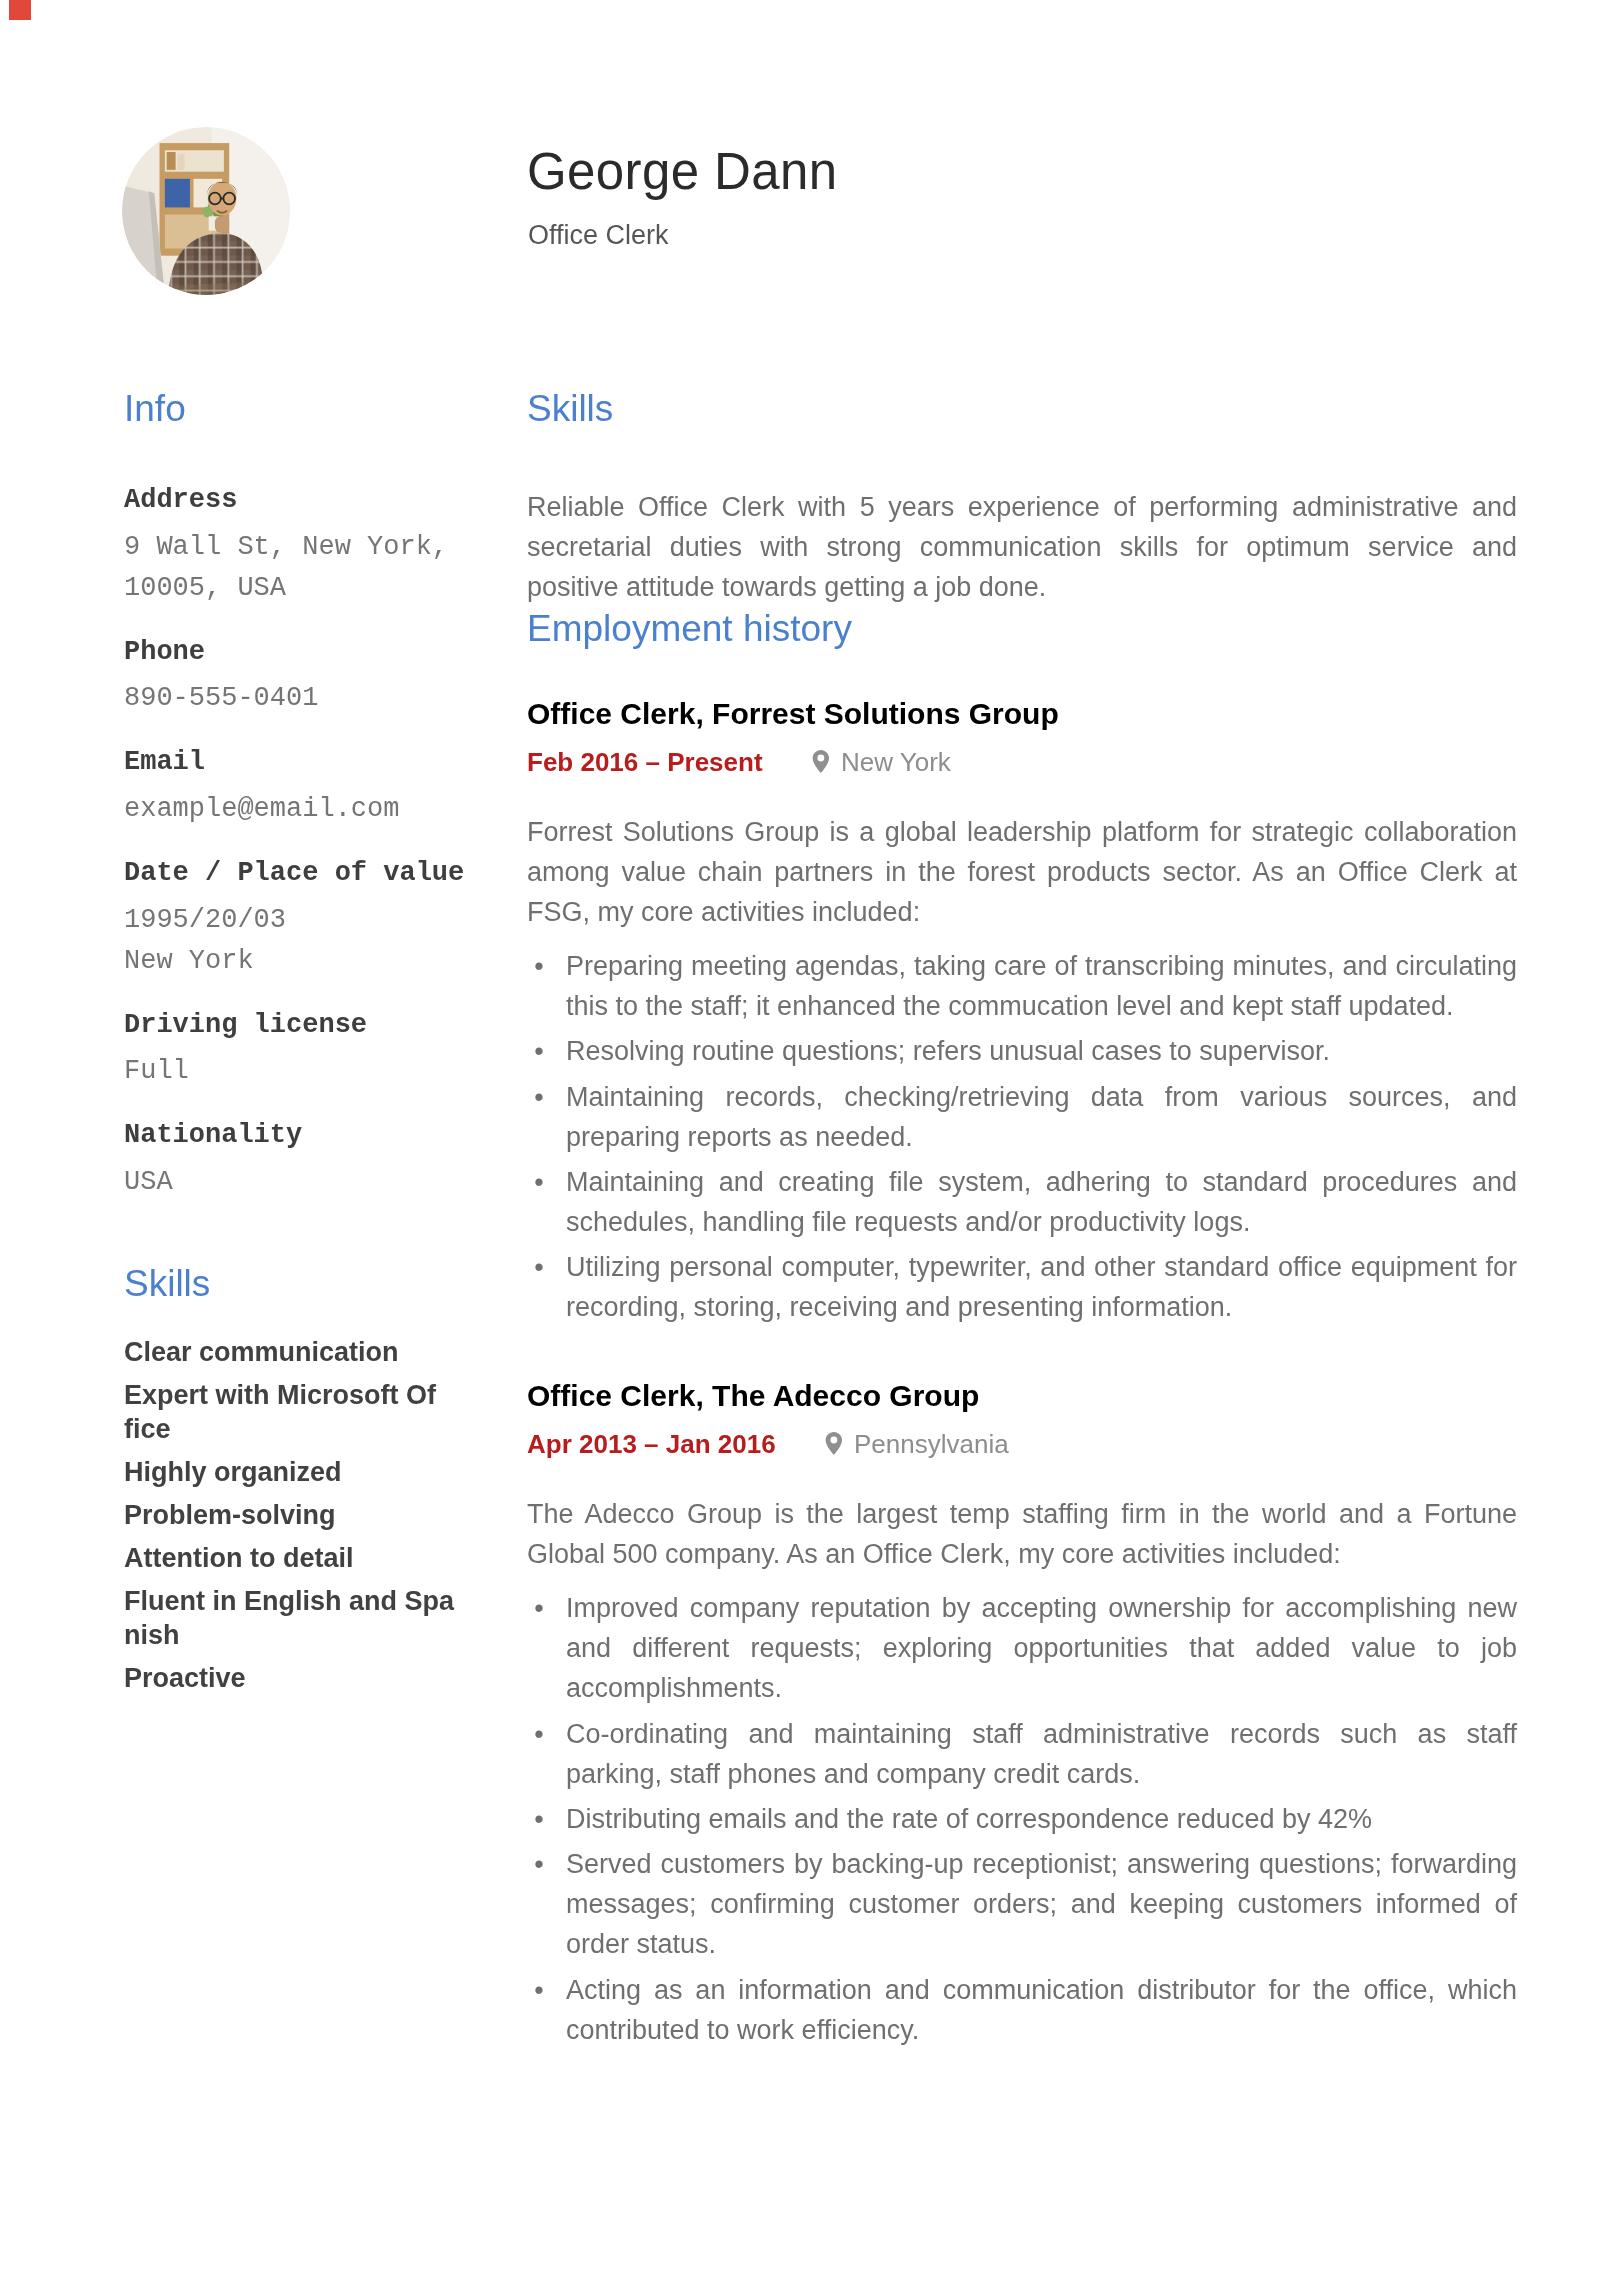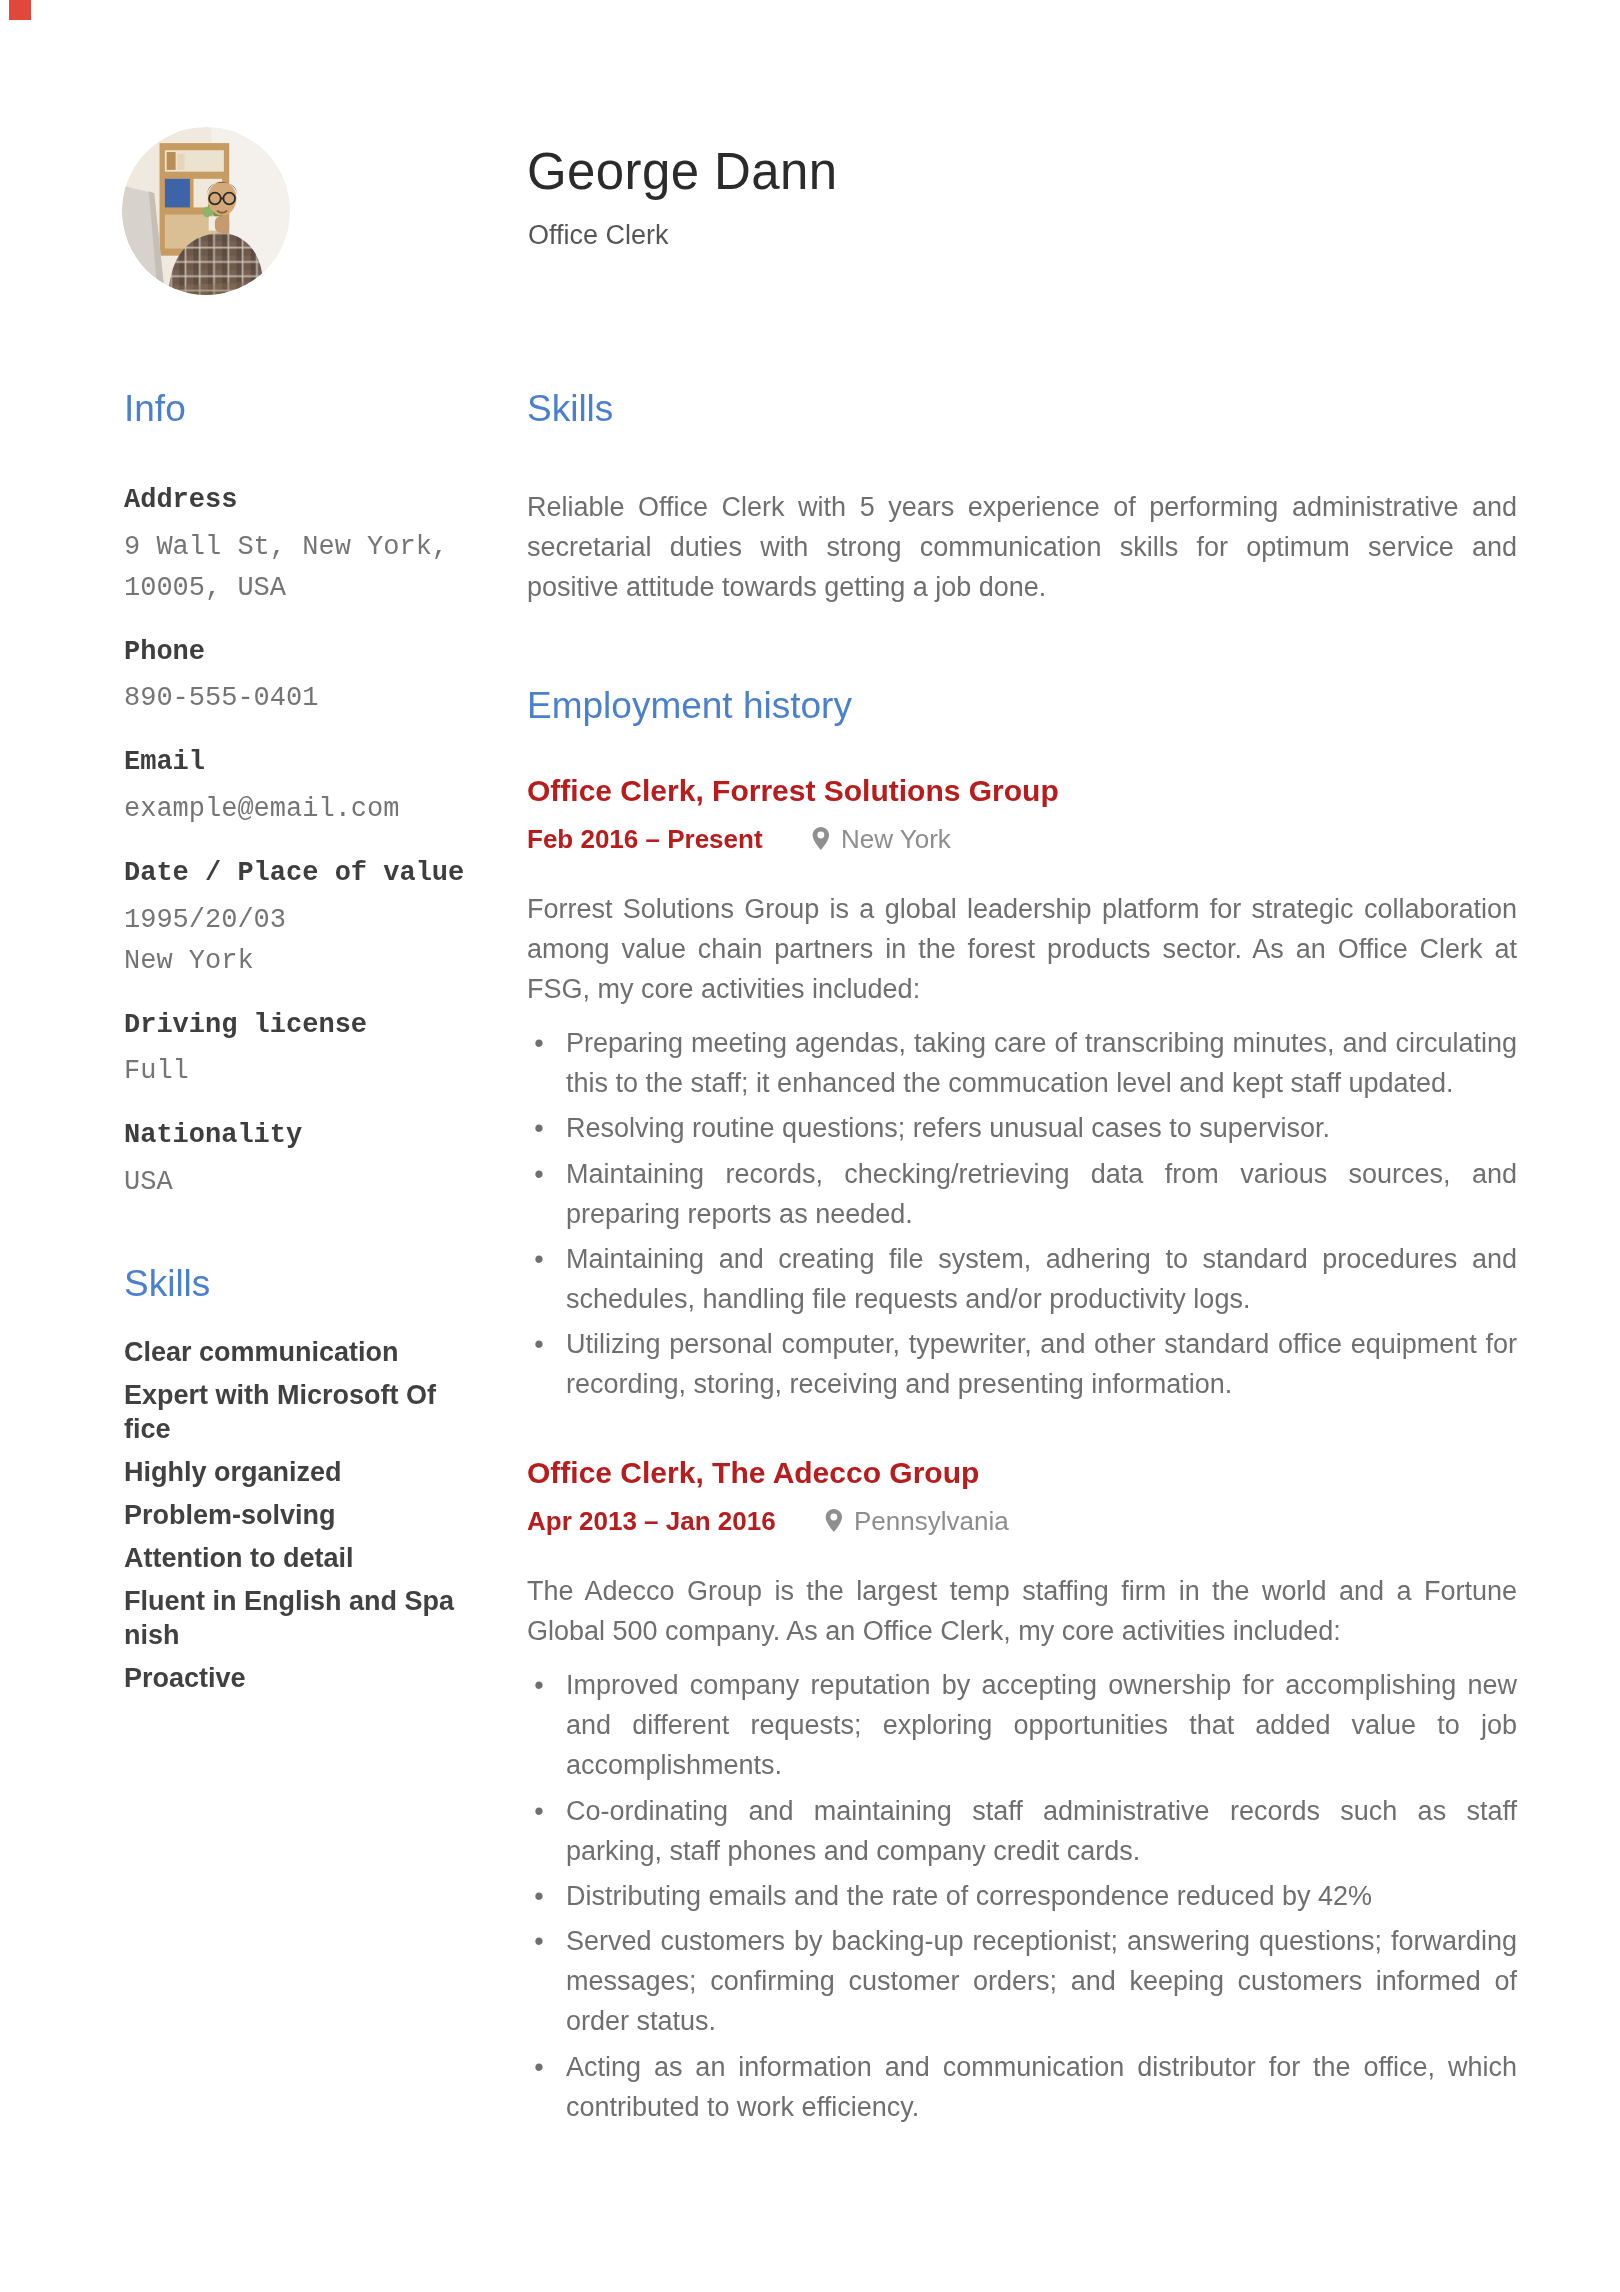--- a/index.html
+++ b/index.html
@@ -26,24 +26,24 @@
   .info-field:first-child { margin-top:54px; }
   .info-field-label { font-size:27px; font-weight:600; color:#3e3e3e; line-height:32px; margin-bottom:10.7px; }
   .value-line { font-size:27px; color:#757575; line-height:41px; }
   .skills-heading { margin-top:59px; }
   .skills-list { list-style:none; margin:30px 0 0; padding:0; }
   .skill-item { font-size:27px; font-weight:600; color:#414141; line-height:34px; margin-bottom:9px; white-space:pre-line; }
 
   
   .main { position:absolute; left:527px; top:387px; width:990px; }
   .profile-text { margin:57px 0 0; font-size:27px; line-height:40px; color:#6f6f6f; text-align:justify; }
-  .employment-heading { margin-top:77px; }
+  .employment-heading { }
   .job { margin-top:45px; }
   .job + .job { margin-top:50px; }
-  .job-title { font-size:30px; font-weight:600; color:#b91c1c; line-height:38px; }
+  .job-title { font-size:30px; font-weight:600; color:#000000; line-height:38px; }
   .job-meta { margin-top:12.5px; display:flex; align-items:center; font-size:26px; line-height:32px; }
   .job-dates { font-weight:600; color:#b91c1c; }
   .pin-icon { margin-left:48px; margin-right:10.7px; flex:0 0 auto; display:block; }
   .job-location { color:#8d8d8d; }
   .job-summary { margin:34px 0 0; font-size:27px; line-height:40px; color:#6f6f6f; text-align:justify; }
   .job-bullets { list-style:none; margin:14.3px 0 0; padding:0; }
   .job-bullets li {
     position:relative; padding-left:39px; margin-bottom:5.4px;
     font-size:27px; line-height:40px; color:#6f6f6f; text-align:justify;
   }

